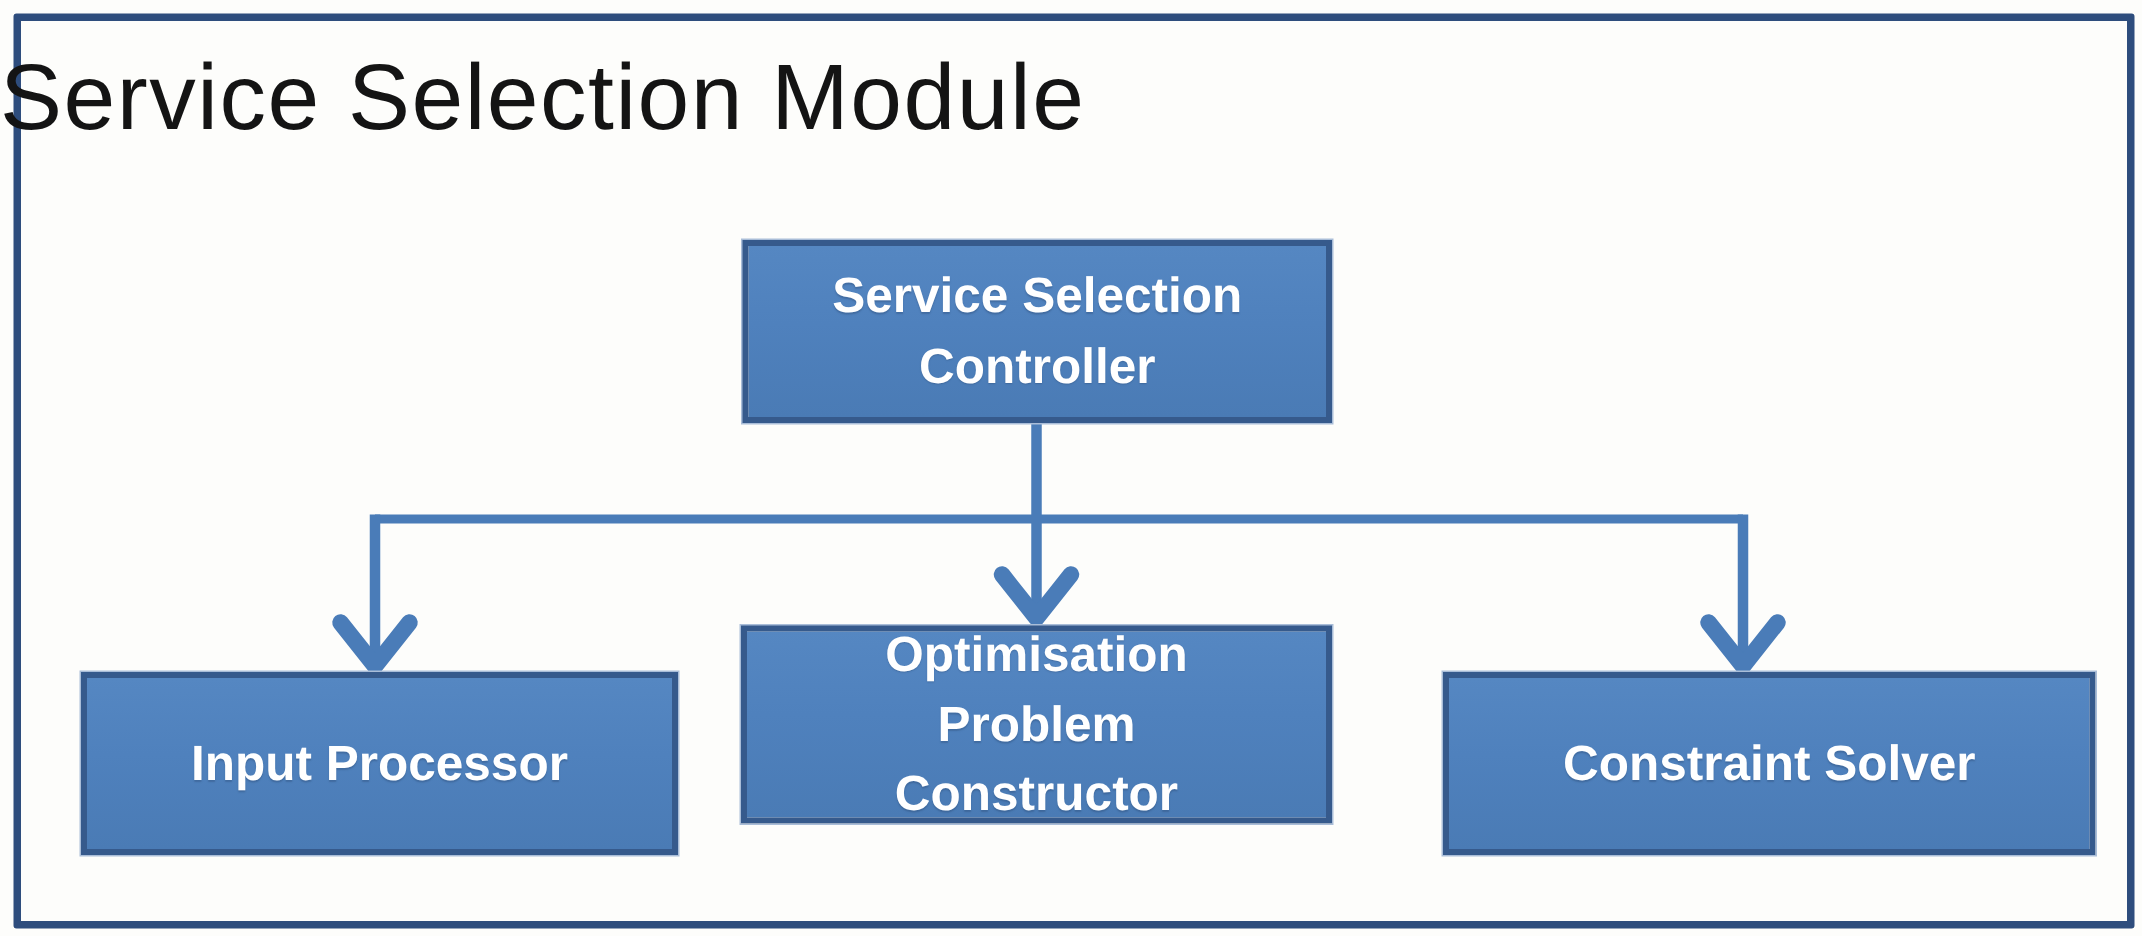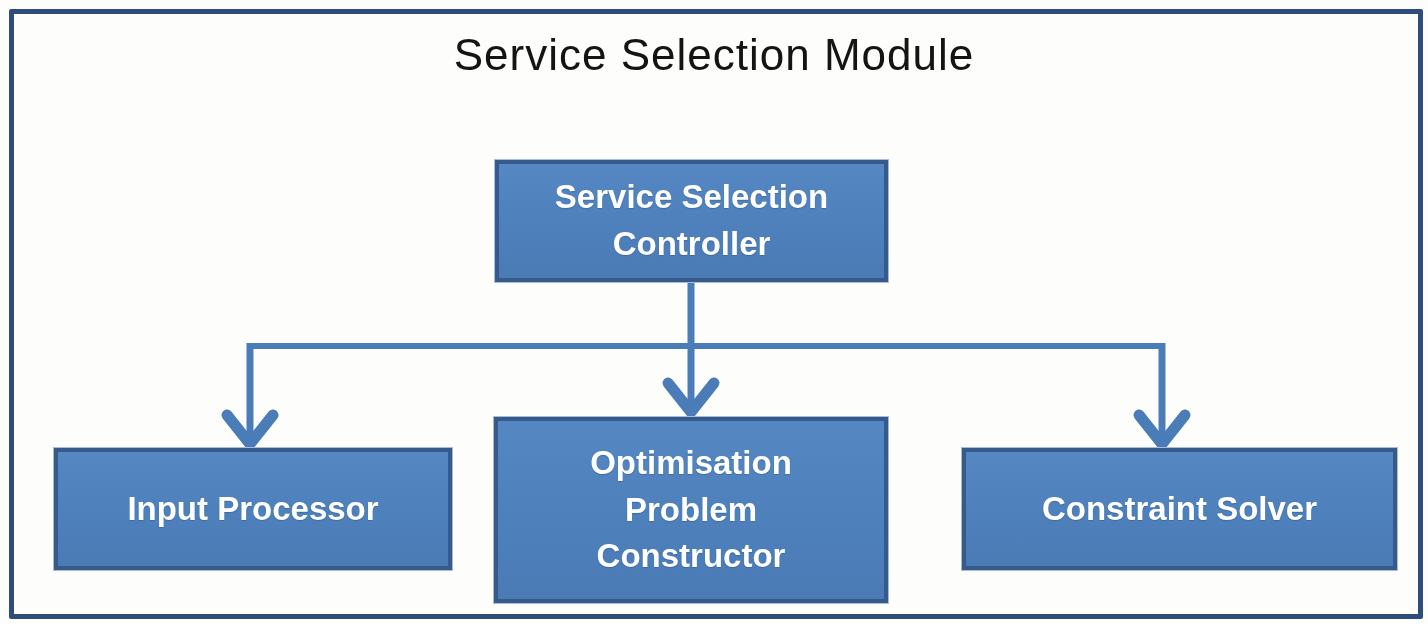--- a/index.html
+++ b/index.html
@@ -23,22 +23,21 @@
     height: 600px;
     border: 5px solid #2e4d7d;
     border-radius: 2px;
     background: transparent;
   }
   .diagram-title {
     position: absolute;
     left: 0;
     top: 30px;
     width: 100%;
-    text-align: center;
-    font-size: 44px;
+    font-size: 62px;
     font-weight: 400;
     letter-spacing: 1px;
     color: #141414;
   }
   .node {
     position: absolute;
     box-sizing: border-box;
     background: linear-gradient(180deg, #5587c2 0%, #4f81bd 45%, #4a7bb5 100%);
     border: 4px solid #365a8c;
     box-shadow: 0 0 0 1px #a9bdd8;
@@ -50,21 +49,21 @@
   .node-label {
     color: #ffffff;
     font-weight: 700;
     font-size: 33px;
     line-height: 1.42;
     white-space: pre-line;
     text-shadow: 0 1px 1px rgba(40,70,110,0.35);
   }
   .node-controller { left: 495px; top: 160px; width: 393px; height: 122px; }
   .node-input      { left: 54px;  top: 448px; width: 398px; height: 122px; }
-  .node-optim     { left: 494px; top: 417px; width: 394px; height: 186px; }
+  .node-optim     { left: 494px; top: 417px; width: 394px; height: 132px; }
   .node-solver     { left: 962px; top: 448px; width: 435px; height: 122px; }
   .connector-layer {
     position: absolute;
     left: 0;
     top: 0;
     width: 1428px;
     height: 624px;
     pointer-events: none;
   }
 </style>

